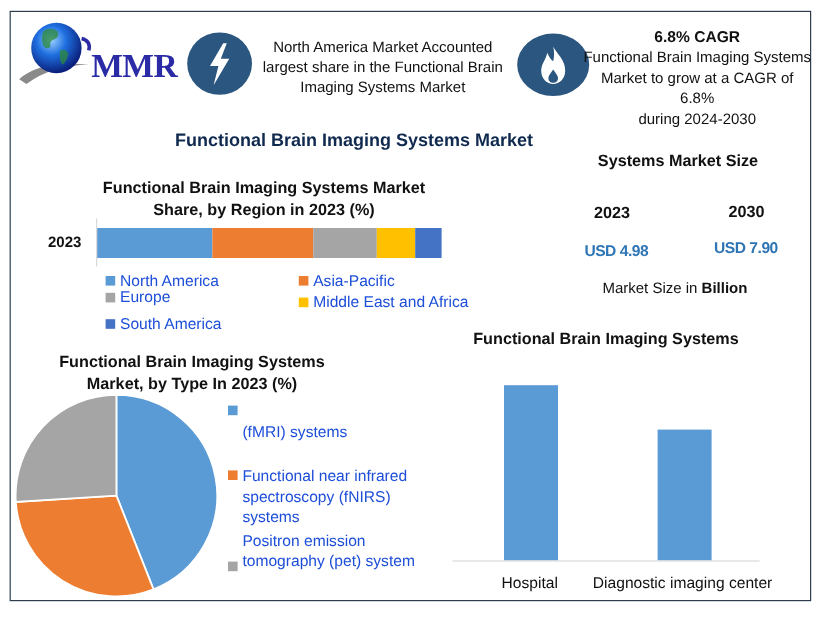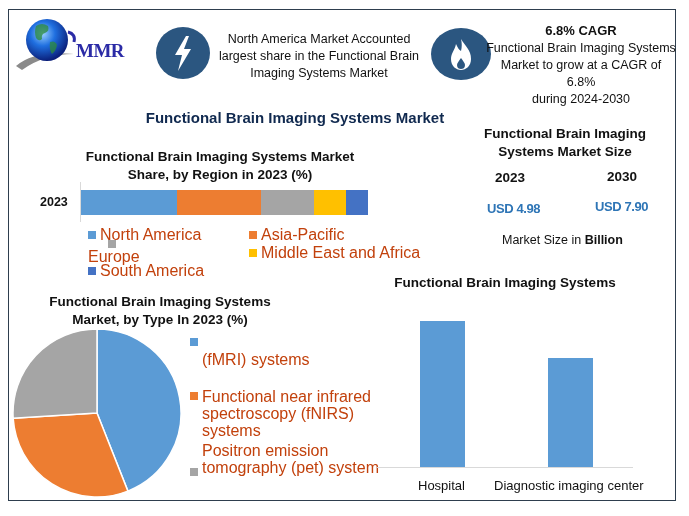--- a/index.html
+++ b/index.html
@@ -7,36 +7,36 @@
          font-family: "Liberation Sans", "DejaVu Sans", sans-serif; color: #111; }
   .frame { position: absolute; left: 8px; top: 9px; width: 668px; height: 492px;
            border: 1.5px solid #2e3e4e; box-sizing: border-box; }
   .abs { position: absolute; }
   .center { text-align: center; }
   .bold { font-weight: bold; }
 
   
   .logo { left: 14px; top: 14px; width: 130px; height: 62px; }
   .logo-text { position: absolute; left: 62px; top: 26px; font-family: "Liberation Serif", serif;
-               font-weight: bold; font-size: 19px; color: #2b2ba6; letter-spacing: -0.5px; }
+               font-weight: bold; font-size: 28px; color: #2b2ba6; letter-spacing: -0.5px; }
 
   
   .icon-circle { border-radius: 50%; background: #2b5680; }
   .info-text { font-size: 12.5px; line-height: 17px; color: #111; }
 
   .main-title { left: 120px; top: 109px; width: 350px; font-size: 15px; color: #10294f; }
 
   .chart-title { font-size: 13.5px; line-height: 18px; color: #111; }
 
   
   .stack { left: 81px; top: 190px; width: 287px; height: 25px; display: flex; }
   .stack > div { height: 100%; }
   .axis-v { left: 80px; top: 182px; width: 1px; height: 40px; background: #d9d9d9; }
 
-  .legend-item { display: flex; align-items: center; font-size: 16px; color: #c2410c; white-space: nowrap; }
+  .legend-item { display: flex; align-items: center; font-size: 13px; color: #1d4ed8; white-space: nowrap; }
   .legend-swatch { width: 8px; height: 8px; margin-right: 4px; flex: none; }
 
   .size-year { font-size: 13.5px; font-weight: bold; }
   .size-val { font-size: 13px; font-weight: bold; color: #2e75b6; letter-spacing: -0.4px; }
 
   .pie { left: 12px; top: 328px; width: 170px; height: 170px; }
 
   .bar-baseline { left: 377px; top: 467px; width: 256px; height: 1px; background: #d9d9d9; }
   .bar { background: #5b9bd5; }
   .xlabel { font-size: 13px; color: #111; white-space: nowrap; }
@@ -106,36 +106,35 @@
 
 <div class="abs" style="left:88px;top:226px;">
   <div class="abs legend-item" style="left:0;top:0;">
     <span class="legend-swatch" style="background:#5b9bd5"></span>
     <span>North America</span>
   </div>
   <div class="abs legend-item" style="left:161px;top:0;">
     <span class="legend-swatch" style="background:#ed7d31"></span>
     <span>Asia-Pacific</span>
   </div>
-  <div class="abs legend-item" style="left:0;top:14px;flex-direction:column;">
+  <div class="abs legend-item" style="left:0;top:14px;">
     <span class="legend-swatch" style="background:#a5a5a5"></span>
     <span>Europe</span>
   </div>
   <div class="abs legend-item" style="left:161px;top:18px;">
     <span class="legend-swatch" style="background:#ffc000"></span>
     <span>Middle East and Africa</span>
   </div>
   <div class="abs legend-item" style="left:0;top:36px;">
     <span class="legend-swatch" style="background:#4472c4"></span>
     <span>South America</span>
   </div>
 </div>
 
 <div class="abs chart-title center bold" style="left:470px;top:125px;width:190px;">
-  <div>Functional Brain Imaging</div>
   <div>Systems Market Size</div>
 </div>
 <div class="abs size-year" style="left:495px;top:170px;">2023</div>
 <div class="abs size-year" style="left:607px;top:169px;">2030</div>
 <div class="abs size-val" style="left:487px;top:201px;">USD 4.98</div>
 <div class="abs size-val" style="left:595px;top:199px;">USD 7.90</div>
 <div class="abs" style="left:502px;top:233px;font-size:12.5px;">
   <span>Market Size in </span><span class="bold">Billion</span>
 </div>
 

